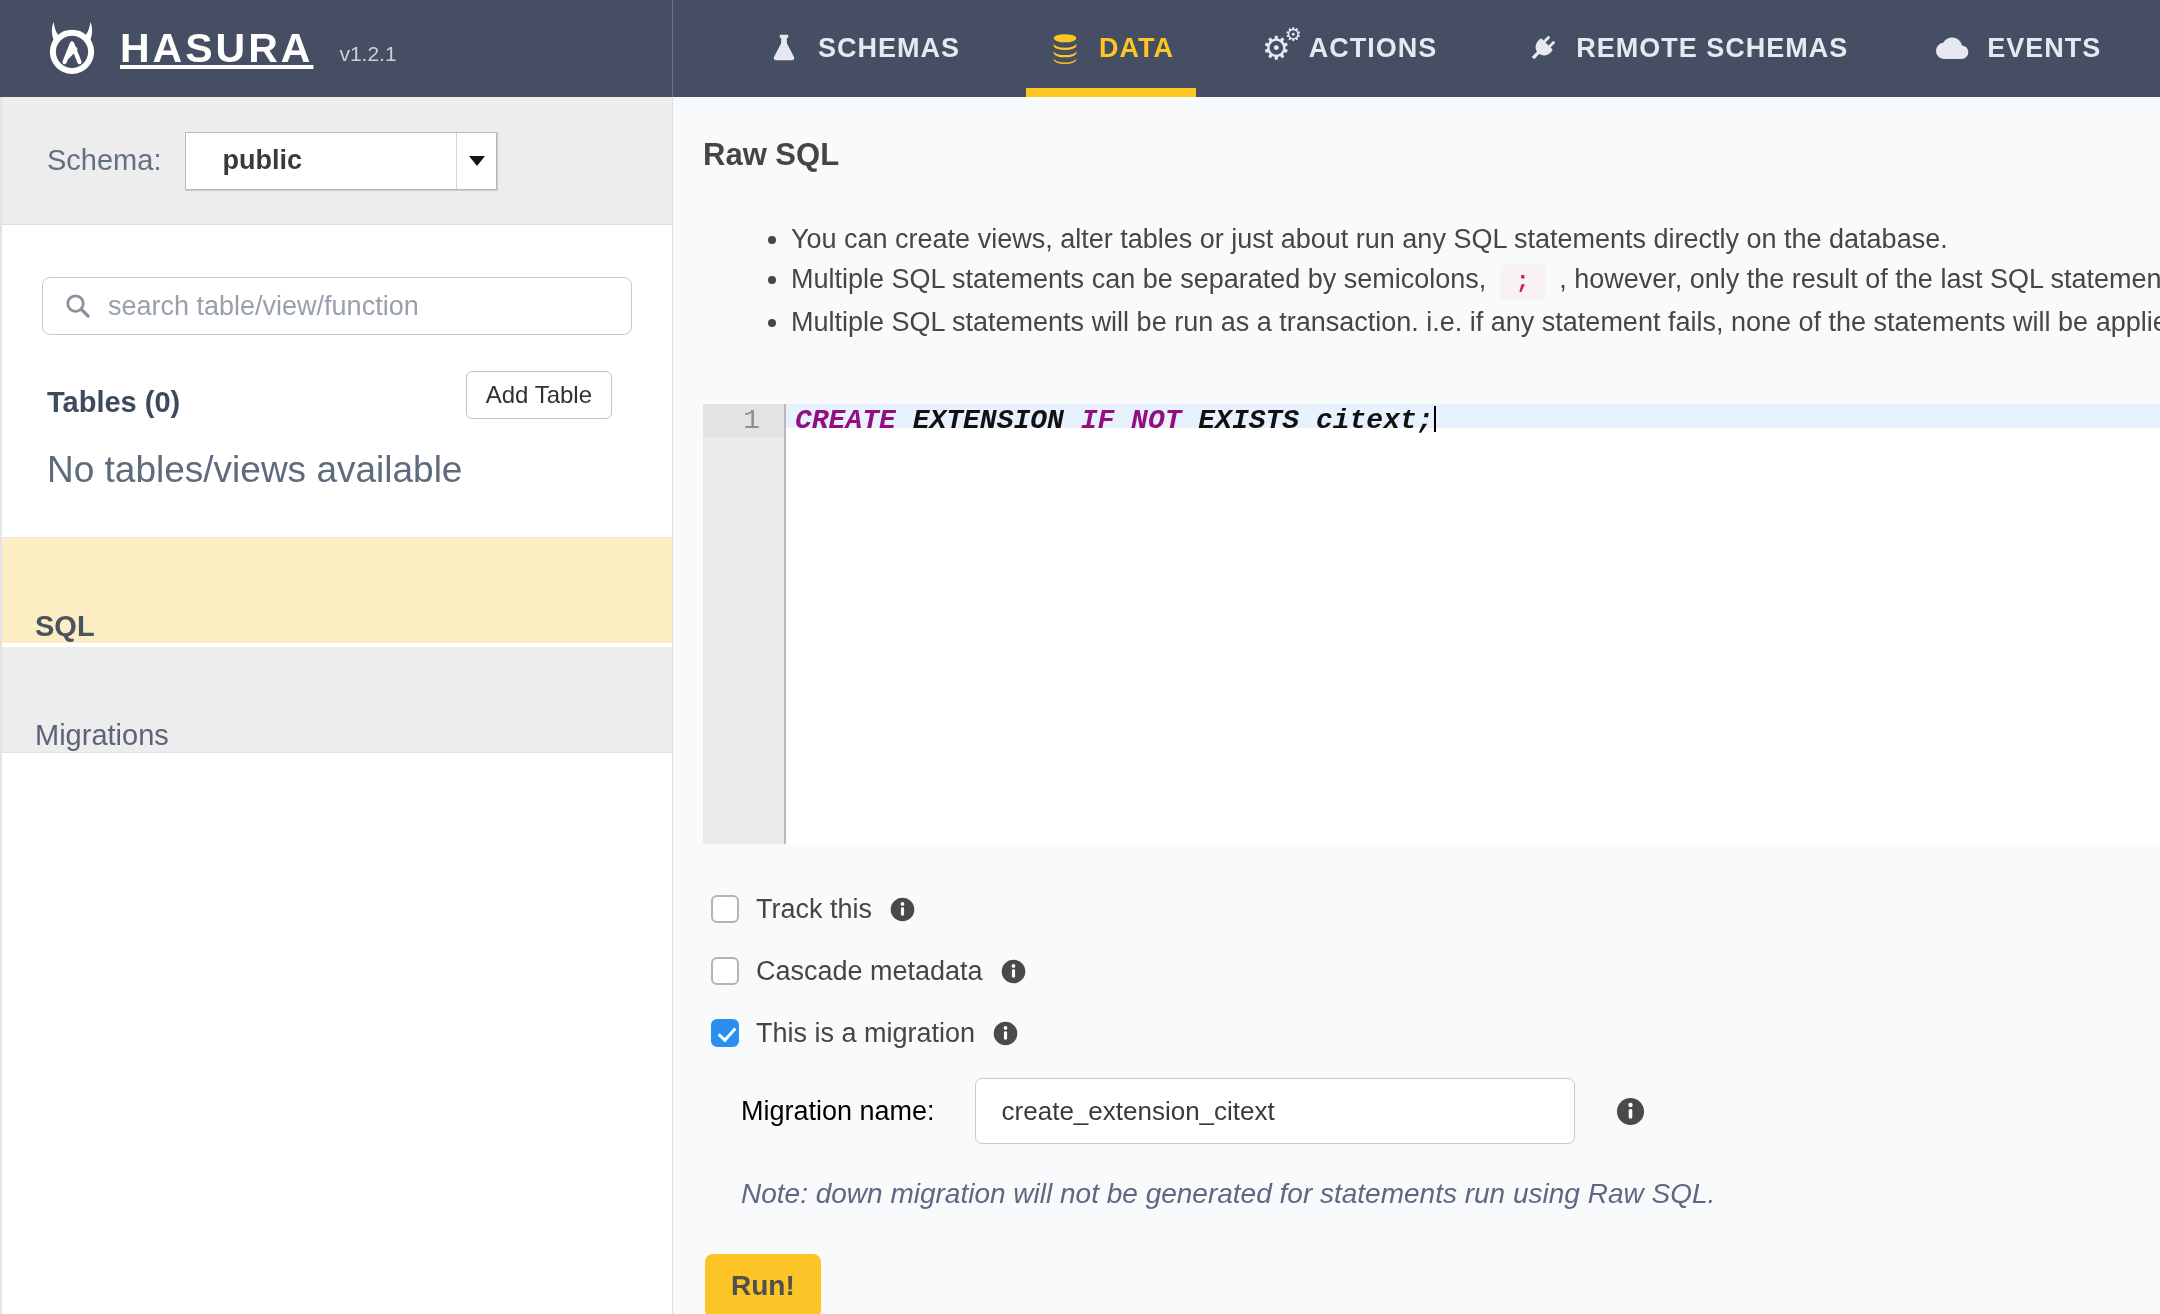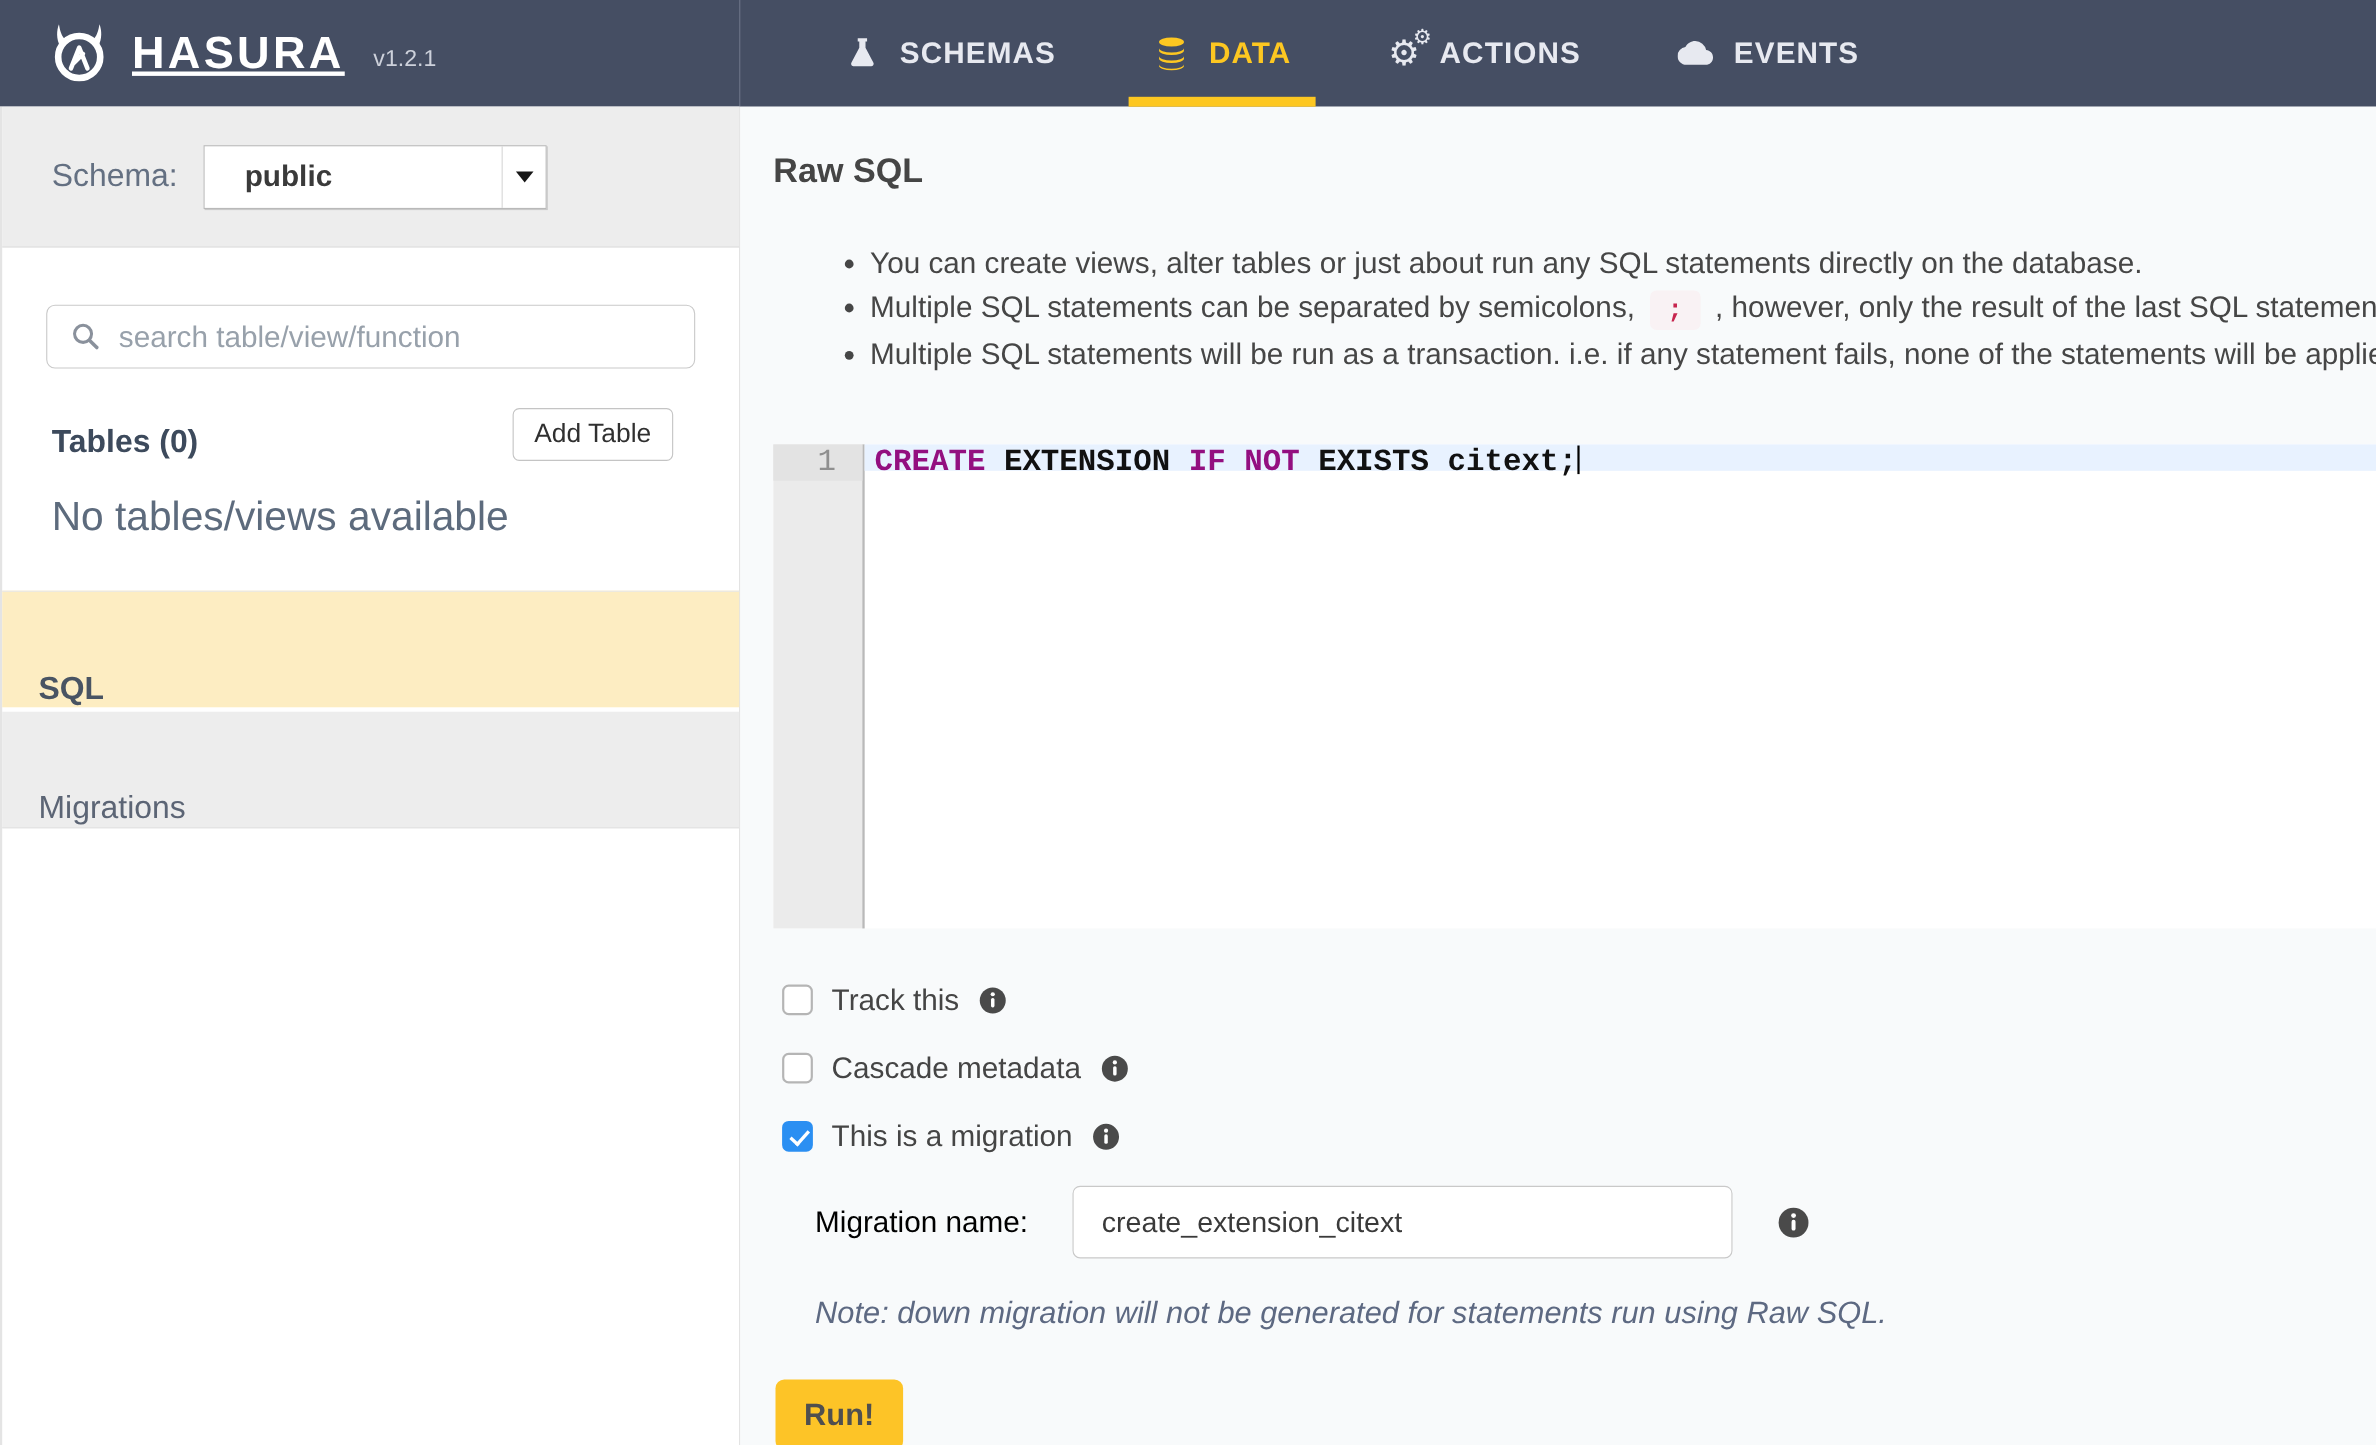--- a/index.html
+++ b/index.html
@@ -75,21 +75,21 @@
     font-size:23px; font-weight:bold; padding:5px 16px; border-radius:6px; margin:0 6px; }
 
   
   .editor { margin-top:62px; height:440px; background:#fff; display:flex;
     font-family:"Liberation Mono", monospace; font-size:28px; }
   .gutter { width:83px; flex:0 0 83px; background:#ebebeb; border-right:2px solid #b9b9b9; }
   .gutter .gcell { height:33px; line-height:33px; text-align:right; padding-right:24px;
     color:#8f8f8f; background:#e3e3e3; }
   .codearea { flex:1; }
   .codeline { height:24px; line-height:33px; padding-left:9px; background:#e8f2ff;
-    font-weight:bold; white-space:pre; }
+    font-weight:bold; white-space:pre;font-style:italic; }
   .tok-kw { color:#930f80; }
   .tok-plain { color:#111; }
   .cursor { display:inline-block; width:2px; height:26px; background:#000;
     vertical-align:-4px; }
 
   
   .options { margin-top:48px; margin-left:8px; }
   .opt-row { display:flex; align-items:center; gap:17px; height:34px; margin-bottom:28px; }
   .checkbox { width:28px; height:28px; border:2px solid #b5b5b5; border-radius:6px;
     background:#fff; position:relative; cursor:pointer; flex:0 0 28px; }
@@ -151,20 +151,30 @@
     </div>
     <div class="tab">
       <span class="gears">
         <span class="g1">⚙</span><span class="g2">⚙</span>
       </span>
       <span>ACTIONS</span>
     </div>
     <div class="tab">
       <span class="ticon">
         <svg viewBox="0 0 24 24">
+            <g transform="rotate(45 12 12)">
+          <path d="M8.5 3a1 1 0 0 1 2 0v4h3V3a1 1 0 0 1 2 0v4H17a1 1 0 0 1 1 1v2a6 6 0 0 1-4.8 5.88V21h-2.4v-5.12A6 6 0 0 1 6 10V8a1 1 0 0 1 1-1h1.5V3z"></path>
+        </g>
+          </svg>
+      </span>
+      <span>REMOTE SCHEMAS</span>
+    </div>
+    <div class="tab">
+      <span class="ticon">
+        <svg viewBox="0 0 24 24">
             <path d="M19.35 12.04A7.49 7.49 0 0 0 12 6C9.11 6 6.6 7.64 5.35 10.04A5.994 5.994 0 0 0 0 16c0 3.31 2.69 6 6 6h13c2.76 0 5-2.24 5-5 0-2.64-2.05-4.78-4.65-4.96z" transform="scale(0.95) translate(0,-2)"></path>
           </svg>
       </span>
       <span>EVENTS</span>
     </div>
   </div>
 </div>
 
 <div class="page">
 

